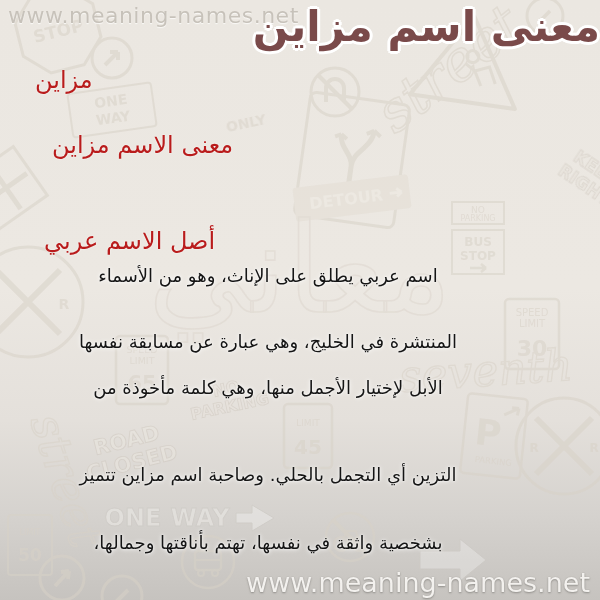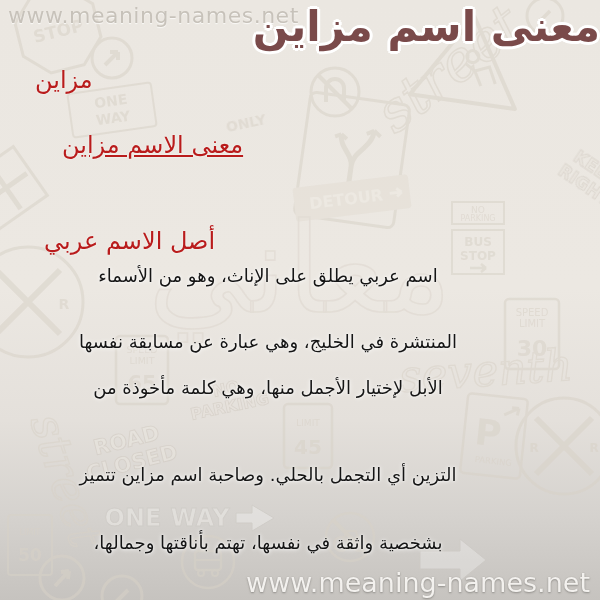--- a/index.html
+++ b/index.html
@@ -25,21 +25,21 @@
     direction:rtl;font-size:42px;font-weight:bold;color:#7a4a4a;white-space:nowrap;
     text-shadow:
       -3px 0 0 #fff,3px 0 0 #fff,0 -3px 0 #fff,0 3px 0 #fff,
       -2px -2px 0 #fff,2px -2px 0 #fff,-2px 2px 0 #fff,2px 2px 0 #fff;
   }
   .meta-line{
     position:absolute;direction:rtl;font-size:24px;color:#b91c1c;white-space:nowrap;
     text-shadow:0 0 2px rgba(255,255,255,.85);
   }
   #meta-name{top:66px;left:35px;}
-  #meta-meaning{top:131px;left:62px;text-decoration:underline;}
+  #meta-meaning{top:131px;left:52px;}
   #meta-origin{top:203px;left:44px;margin-top:24px;}
   .desc-line{
     position:absolute;left:6px;width:524px;text-align:center;direction:rtl;
     white-space:nowrap;font-size:18px;color:#151515;
     text-shadow:0 0 2px rgba(255,255,255,.95),0 0 4px rgba(255,255,255,.65),0 0 6px rgba(255,255,255,.45);
   }
   #desc-0{top:265px;}
   #desc-1{top:331px;}
   #desc-2{top:377px;}
   #desc-3{top:464px;}

